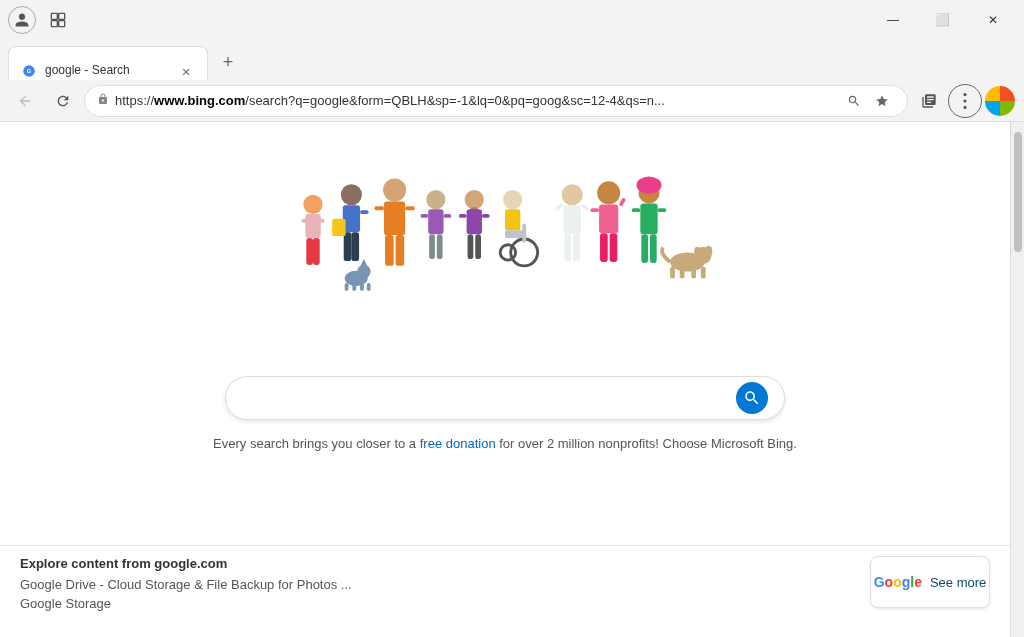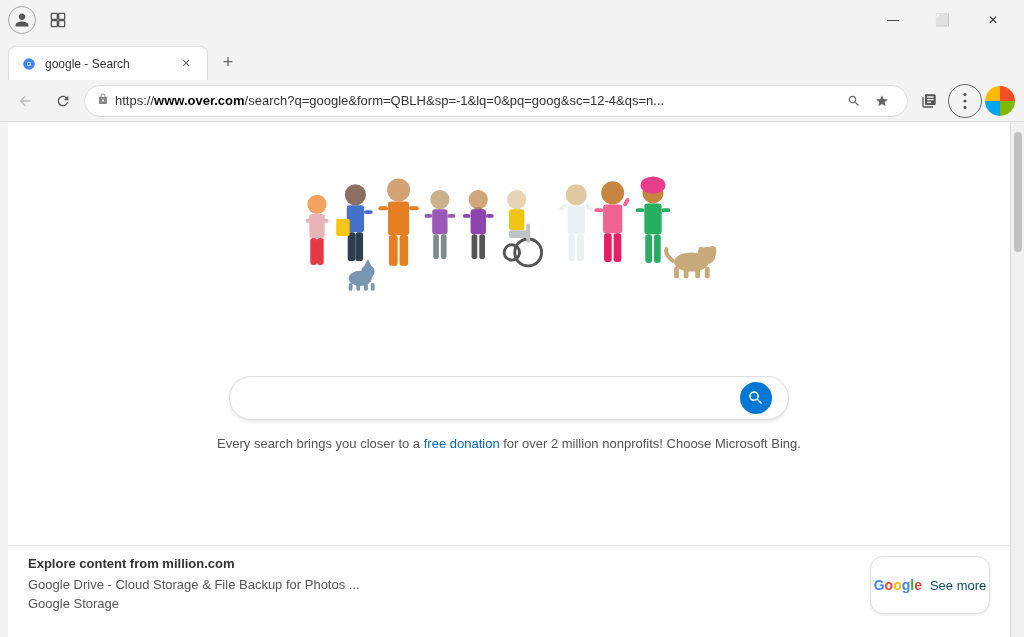--- a/index.html
+++ b/index.html
@@ -45,22 +45,22 @@
       background: #f3f3f3;
       display: flex;
       align-items: flex-end;
       padding: 0 8px;
     }
     .tab {
       height: 34px;
       background: white;
       border-radius: 8px 8px 0 0;
       display: flex;
-      align-items: center;
-      padding: 0 12px;
+      align-items: flex-start;
+      padding: 16px 12px;
       gap: 8px;
       min-width: 200px;
       max-width: 240px;
       border-top: 1px solid #ddd;
       border-left: 1px solid #ddd;
       border-right: 1px solid #ddd;
       position: relative;
     }
     .tab-favicon {
       width: 16px;
@@ -201,21 +201,20 @@
       height: 30px;
       border-radius: 50%;
       background: conic-gradient(#f25022 0deg 90deg, #7fba00 90deg 180deg, #00a4ef 180deg 270deg, #ffb900 270deg 360deg);
     }
 
     
     .browser-content-wrapper {
       display: flex;
       height: calc(637px - 40px - 40px - 42px);
       position: relative;
-      margin-left: 8px;
     }
     .browser-content {
       flex: 1;
       background: white;
       overflow: hidden;
       position: relative;
     }
 
     
     .scrollbar-track {
@@ -321,24 +320,24 @@
     }
     .explore-link {
       font-size: 13px;
       color: #555;
       margin-bottom: 4px;
       cursor: pointer;
     }
 
     .see-more-card {
       width: 120px;
-      height: 58px;
+      height: 52px;
       background: white;
       border: 1px solid #e0e0e0;
-      border-radius: 13px;
+      border-radius: 8px;
       display: flex;
       align-items: center;
       justify-content: center;
       gap: 8px;
       cursor: pointer;
       box-shadow: 0 1px 3px rgba(0,0,0,0.1);
     }
     .see-more-text {
       font-size: 13px;
       color: #0c4a6e;
@@ -427,21 +426,21 @@
     </svg>
   </button>
 
   <div class="address-bar">
     <span class="address-lock-icon">
       <svg width="12" height="12" viewBox="0 0 24 24" fill="#888">
         <path d="M18 8h-1V6c0-2.76-2.24-5-5-5S7 3.24 7 6v2H6c-1.1 0-2 .9-2 2v10c0 1.1.9 2 2 2h12c1.1 0 2-.9 2-2V10c0-1.1-.9-2-2-2zm-6 9c-1.1 0-2-.9-2-2s.9-2 2-2 2 .9 2 2-.9 2-2 2zm3.1-9H8.9V6c0-1.71 1.39-3.1 3.1-3.1 1.71 0 3.1 1.39 3.1 3.1v2z"></path>
       </svg>
     </span>
     <span class="address-text">
-      https://<strong>www.over.com</strong>/search?q=google&amp;form=QBLH&amp;sp=-1&amp;lq=0&amp;pq=goog&amp;sc=12-4&amp;qs=n...
+      https://<strong>www.bing.com</strong>/search?q=google&amp;form=QBLH&amp;sp=-1&amp;lq=0&amp;pq=goog&amp;sc=12-4&amp;qs=n...
     </span>
     <div class="address-actions">
       <div class="addr-icon-btn">
         <svg width="14" height="14" viewBox="0 0 24 24" fill="#666">
           <path d="M15.5 14h-.79l-.28-.27C15.41 12.59 16 11.11 16 9.5 16 5.91 13.09 3 9.5 3S3 5.91 3 9.5 5.91 16 9.5 16c1.61 0 3.09-.59 4.23-1.57l.27.28v.79l5 4.99L20.49 19l-4.99-5zm-6 0C7.01 14 5 11.99 5 9.5S7.01 5 9.5 5 14 7.01 14 9.5 11.99 14 9.5 14z"></path>
         </svg>
       </div>
       <div class="addr-icon-btn">
         <svg width="14" height="14" viewBox="0 0 24 24" fill="#666">
           <path d="M12 17.27L18.18 21l-1.64-7.03L22 9.24l-7.19-.61L12 2 9.19 8.63 2 9.24l5.46 4.73L5.82 21z"></path>
@@ -599,21 +598,21 @@
             <path d="M15.5 14h-.79l-.28-.27C15.41 12.59 16 11.11 16 9.5 16 5.91 13.09 3 9.5 3S3 5.91 3 9.5 5.91 16 9.5 16c1.61 0 3.09-.59 4.23-1.57l.27.28v.79l5 4.99L20.49 19l-4.99-5zm-6 0C7.01 14 5 11.99 5 9.5S7.01 5 9.5 5 14 7.01 14 9.5 11.99 14 9.5 14z"></path>
           </svg>
         </div>
       </div>
 
       <div class="bing-tagline">Every search brings you closer to a <a href="#" style="color:#0067c0">free donation</a> for over 2 million nonprofits! Choose Microsoft Bing.</div>
     </div>
 
     <div class="explore-section">
       <div class="explore-content">
-        <div class="explore-title">Explore content from million.com</div>
+        <div class="explore-title">Explore content from google.com</div>
         <div class="explore-link">Google Drive - Cloud Storage &amp; File Backup for Photos ...</div>
         <div class="explore-link">Google Storage</div>
       </div>
       <div class="see-more-card">
         <span style="font-family: Arial; font-size: 14px; font-weight: bold;">
           <span style="color:#4285f4">G</span><span style="color:#ea4335">o</span><span style="color:#fbbc05">o</span><span style="color:#4285f4">g</span><span style="color:#34a853">l</span><span style="color:#ea4335">e</span>
         </span>
         <span class="see-more-text">See more</span>
       </div>
     </div>

